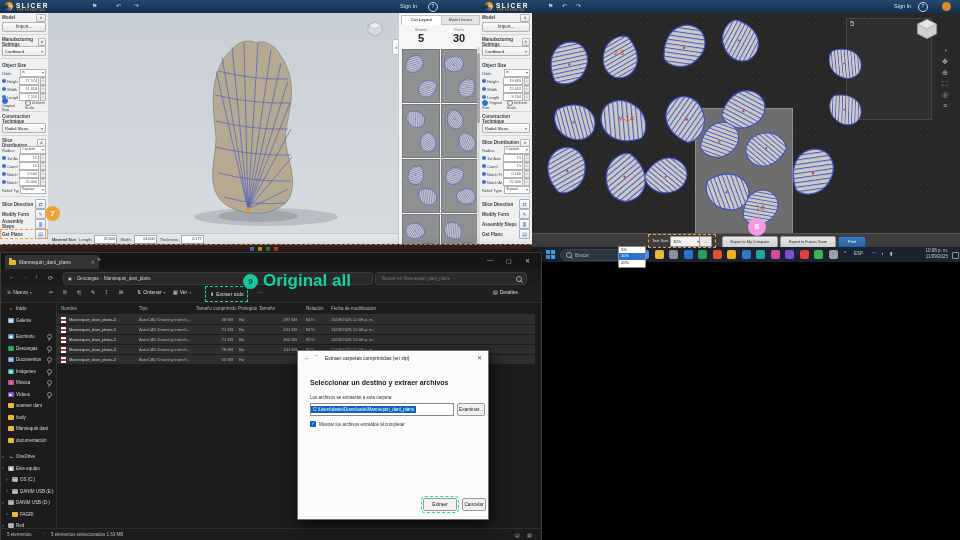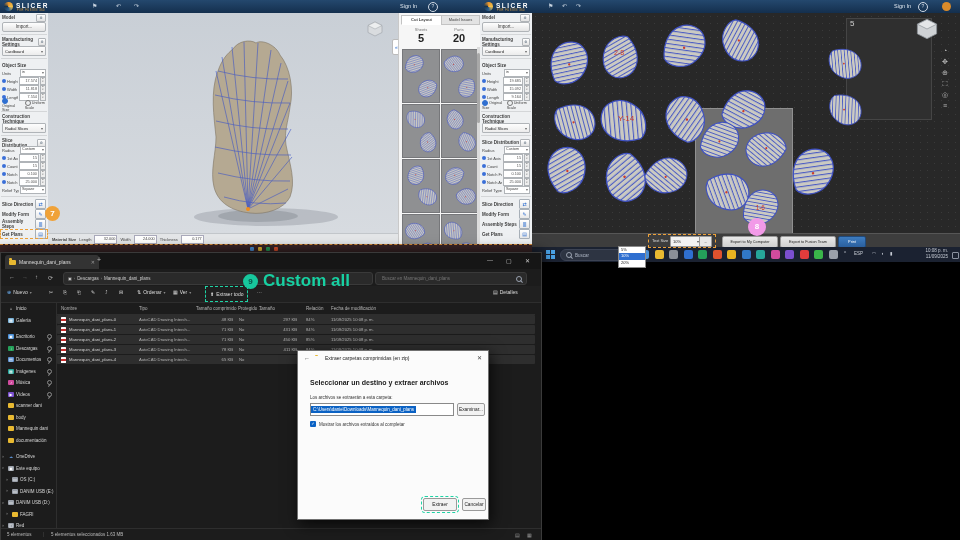--- a/index.html
+++ b/index.html
@@ -276,21 +276,21 @@
           <span class="val">0.177</span>
         </span>
     </div>
 
     <div class="abs cutpanel" style="left:398px;top:13px;width:82px;height:231px;">
       <div class="abs tab active" style="left:2px;top:2px;width:39px;">Cut Layout</div>
       <div class="abs tab inactive" style="left:42px;top:2px;width:37px;">Model Issues</div>
       <div class="abs collab" style="left:4px;top:14px;width:36px;">Sheets</div>
       <div class="abs bignum" style="left:4px;top:19px;width:36px;">5</div>
       <div class="abs collab" style="left:42px;top:14px;width:36px;">Parts</div>
-      <div class="abs bignum" style="left:42px;top:19px;width:36px;">20</div>
+      <div class="abs bignum" style="left:42px;top:19px;width:36px;">30</div>
       <div id="thumbs" class="abs" style="left:0;top:34px;width:78px;height:197px;overflow:hidden;">
           <div class="thumb abs" style="left: 3px; top: 2px; width: 36px; height: 52px;">
             <svg viewBox="0 0 100 100" class="piece" style="left: 2px; top: 3px; width: 20px; height: 24px; transform: rotate(15deg);">
               <path d="M8,78 C2,50 8,20 32,7 C52,-3 76,4 84,22 C93,40 87,62 68,79 C50,94 20,94 8,78 Z" fill="url(#hatch)" stroke="#3f51c1" stroke-width="2.5"></path>
               <circle cx="46" cy="50" r="2.5" fill="#cc3b2a"></circle>
             </svg>
             <svg viewBox="0 0 100 100" class="piece" style="left: 14px; top: 26px; width: 20px; height: 23px; transform: rotate(200deg);">
               <path d="M8,78 C2,50 8,20 32,7 C52,-3 76,4 84,22 C93,40 87,62 68,79 C50,94 20,94 8,78 Z" fill="url(#hatch)" stroke="#3f51c1" stroke-width="2.5"></path>
               <circle cx="46" cy="50" r="2.5" fill="#cc3b2a"></circle>
             </svg>
@@ -902,15 +902,15 @@
     <span class="dlgbtn dash-teal" style="left:125px;top:147px;width:32px;">Extraer</span>
     <span class="dlgbtn" style="left:164px;top:147px;width:22px;">Cancelar</span>
   </div>
 
   <div class="stepcirc" style="left:45px;top:206px;width:15px;height:15px;background:#f0a238;font-size:8px;line-height:15px;">
     <span>7</span></div>
   <div class="stepcirc" style="left:748px;top:218px;width:18px;height:18px;background:#f29ae8;font-size:8px;line-height:18px;">
     <span>8</span></div>
   <div class="stepcirc" style="left:243px;top:274px;width:15px;height:15px;background:#17c79d;color:#07584a;font-size:8px;line-height:15px;">
     <span>9</span></div>
-  <div class="abs" style="left:263px;top:271px;font-size:17px;font-weight:700;color:#17d0a2;z-index:60;">Custom all</div>
+  <div class="abs" style="left:263px;top:271px;font-size:17px;font-weight:700;color:#17d0a2;z-index:60;">Original all</div>
 
 </div>
 
 </body></html>

